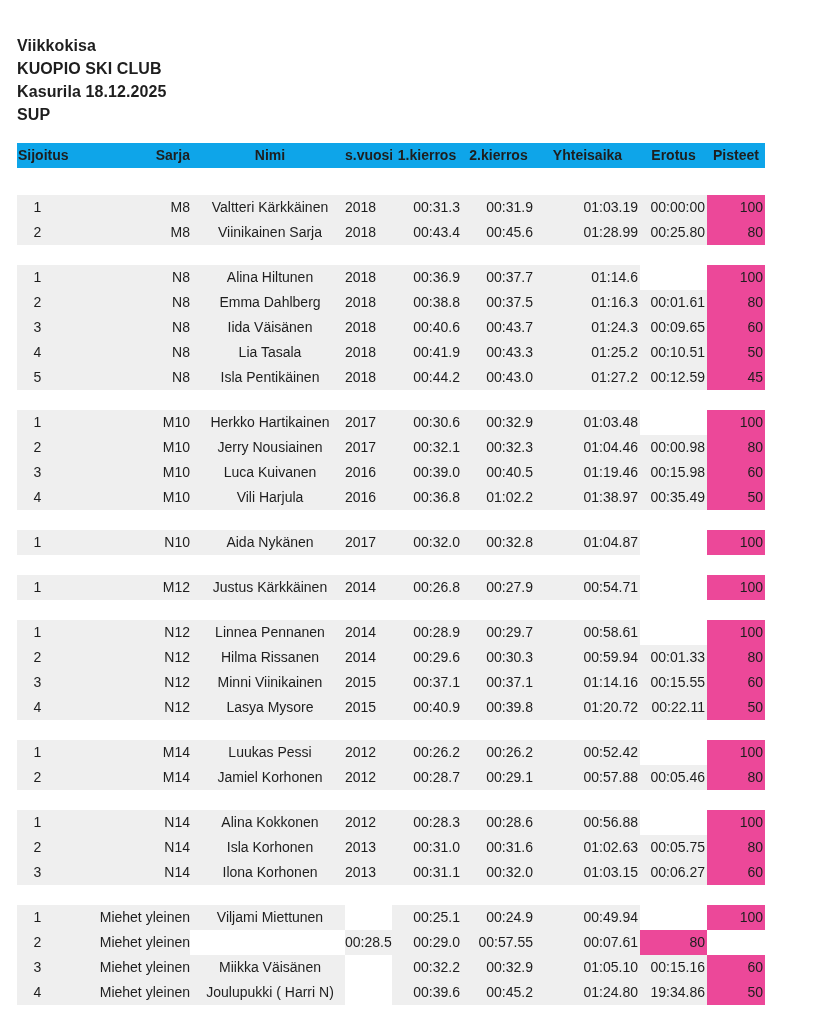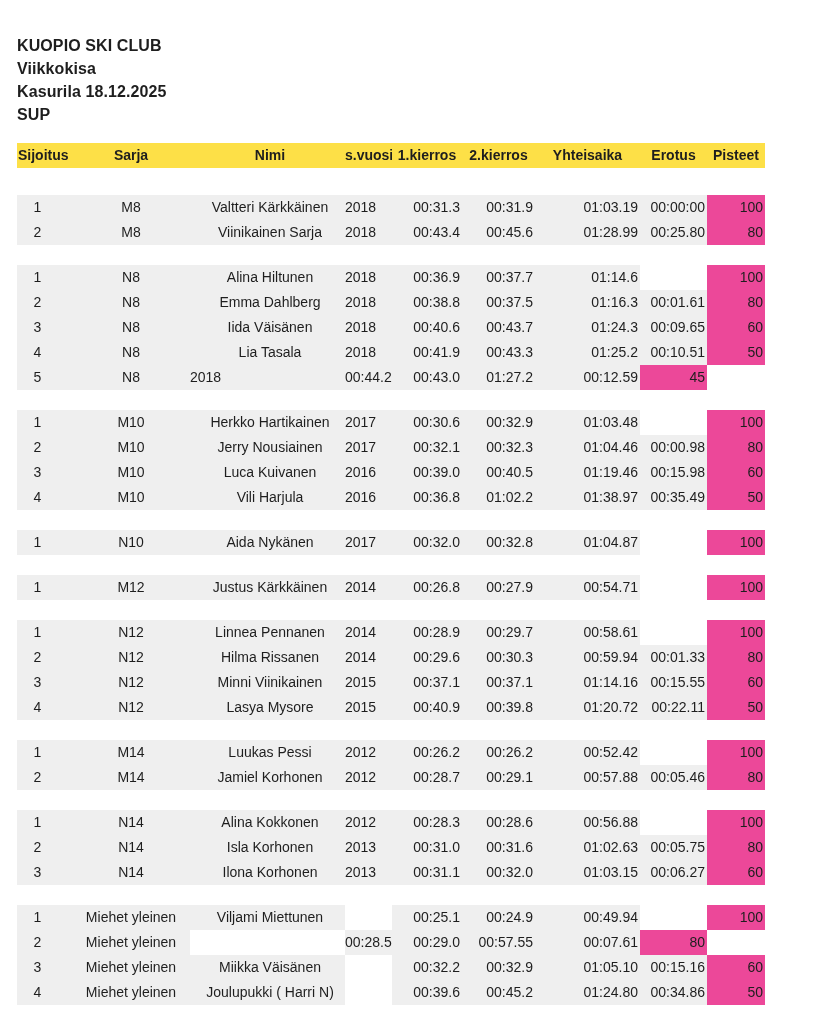--- a/index.html
+++ b/index.html
@@ -36,44 +36,44 @@
     display: grid;
     grid-template-columns: 55px 118px 155px 47px 70px 73px 105px 67px 58px;
     height: 25px;
     align-items: center;
     font-size: 14px;
     line-height: 25px;
   }
   .cell { white-space: pre; overflow: visible; }
   
   .c1 { text-align: center; padding-right: 14px; }
-  .c2 { text-align: center; }
+  .c2 { text-align: right; }
   .c3 { text-align: center; padding-left: 5px; }
   .c4 { text-align: left; padding-right: 10px; }
   .c5, .c6, .c7, .c8, .c9 { text-align: right; padding-right: 2px; }
   
   .thead { margin-bottom: 27px; }
-  .thead .cell { font-weight: 700; background: #fde047; }
+  .thead .cell { font-weight: 700; background: #0ea5e9; }
   .thead .c1 { text-align: left; padding: 0 0 0 1px; }
   .thead .c4, .thead .c5, .thead .c6,
   .thead .c7, .thead .c8, .thead .c9 { text-align: center; padding: 0; }
   
   .group { margin-bottom: 20px; }
   .group:last-child { margin-bottom: 0; }
   .group .cell { background: #efefef; }
   .group .c9 { background: #ec4899; }
 </style>
 </head>
 <body>
 
 <div class="page">
 
   <div class="doc-header">
+    <div class="doc-line">Viikkokisa</div>
     <div class="doc-line">KUOPIO SKI CLUB</div>
-    <div class="doc-line">Viikkokisa</div>
     <div class="doc-line">Kasurila 18.12.2025</div>
     <div class="doc-line">SUP</div>
   </div>
 
   <div class="results">
     <div class="row thead">
       <div class="cell c1">Sijoitus</div>
       <div class="cell c2">Sarja</div>
       <div class="cell c3">Nimi</div>
       <div class="cell c4">s.vuosi</div>
@@ -149,20 +149,21 @@
             <div class="cell c4">2018</div>
             <div class="cell c5">00:41.9</div>
             <div class="cell c6">00:43.3</div>
             <div class="cell c7">01:25.2</div>
             <div class="cell c8">00:10.51</div>
             <div class="cell c9">50</div>
           </div>
           <div class="row">
             <div class="cell c1">5</div>
             <div class="cell c2">N8</div>
+            <div class="cell c3">Isla Pentikäinen</div>
             <div class="cell c4">2018</div>
             <div class="cell c5">00:44.2</div>
             <div class="cell c6">00:43.0</div>
             <div class="cell c7">01:27.2</div>
             <div class="cell c8">00:12.59</div>
             <div class="cell c9">45</div>
           </div>
         </div>
         <div class="group">
           <div class="row">
@@ -375,20 +376,20 @@
             <div class="cell c9">60</div>
           </div>
           <div class="row">
             <div class="cell c1">4</div>
             <div class="cell c2">Miehet yleinen</div>
             <div class="cell c3">Joulupukki ( Harri N)</div>
             <div class="cell c4"></div>
             <div class="cell c5">00:39.6</div>
             <div class="cell c6">00:45.2</div>
             <div class="cell c7">01:24.80</div>
-            <div class="cell c8">00:34.86</div>
+            <div class="cell c8">19:34.86</div>
             <div class="cell c9">50</div>
           </div>
         </div>
       </div>
   </div>
 
 </div>
 
 </body></html>

